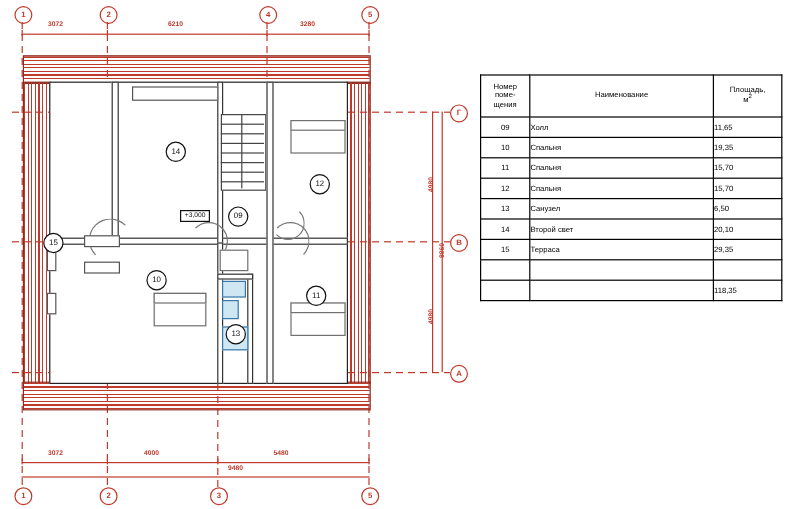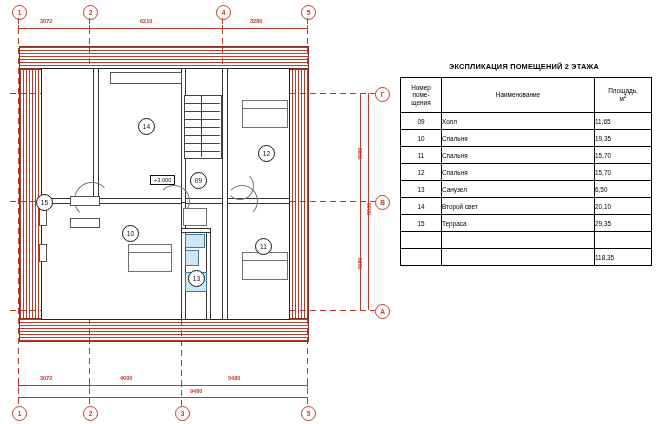--- a/index.html
+++ b/index.html
@@ -194,21 +194,20 @@
   <div class="dimtxt" style="left:190px;top:388px;">9480</div>
   <div class="abs dimline" style="left:18px;top:397px;width:290px;height:1px;"></div>
 
   <div class="bub" style="left:12px;top:406px;">1</div>
   <div class="bub" style="left:83px;top:406px;">2</div>
   <div class="bub" style="left:175px;top:406px;">3</div>
   <div class="bub" style="left:301px;top:406px;">5</div>
 </div>
 
 <div class="tbl-wrap">
-  <div class="tbl-title">ЭКСПЛИКАЦИЯ ПОМЕЩЕНИЙ  2 ЭТАЖА</div>
   <table class="spec">
     <tbody>
         <tr class="head">
       <th class="c-num">
         <div>Номер</div>
         <div>поме-</div>
         <div>щения</div>
       </th>
       <th class="c-name">Наименование</th>
       <th class="c-area">

